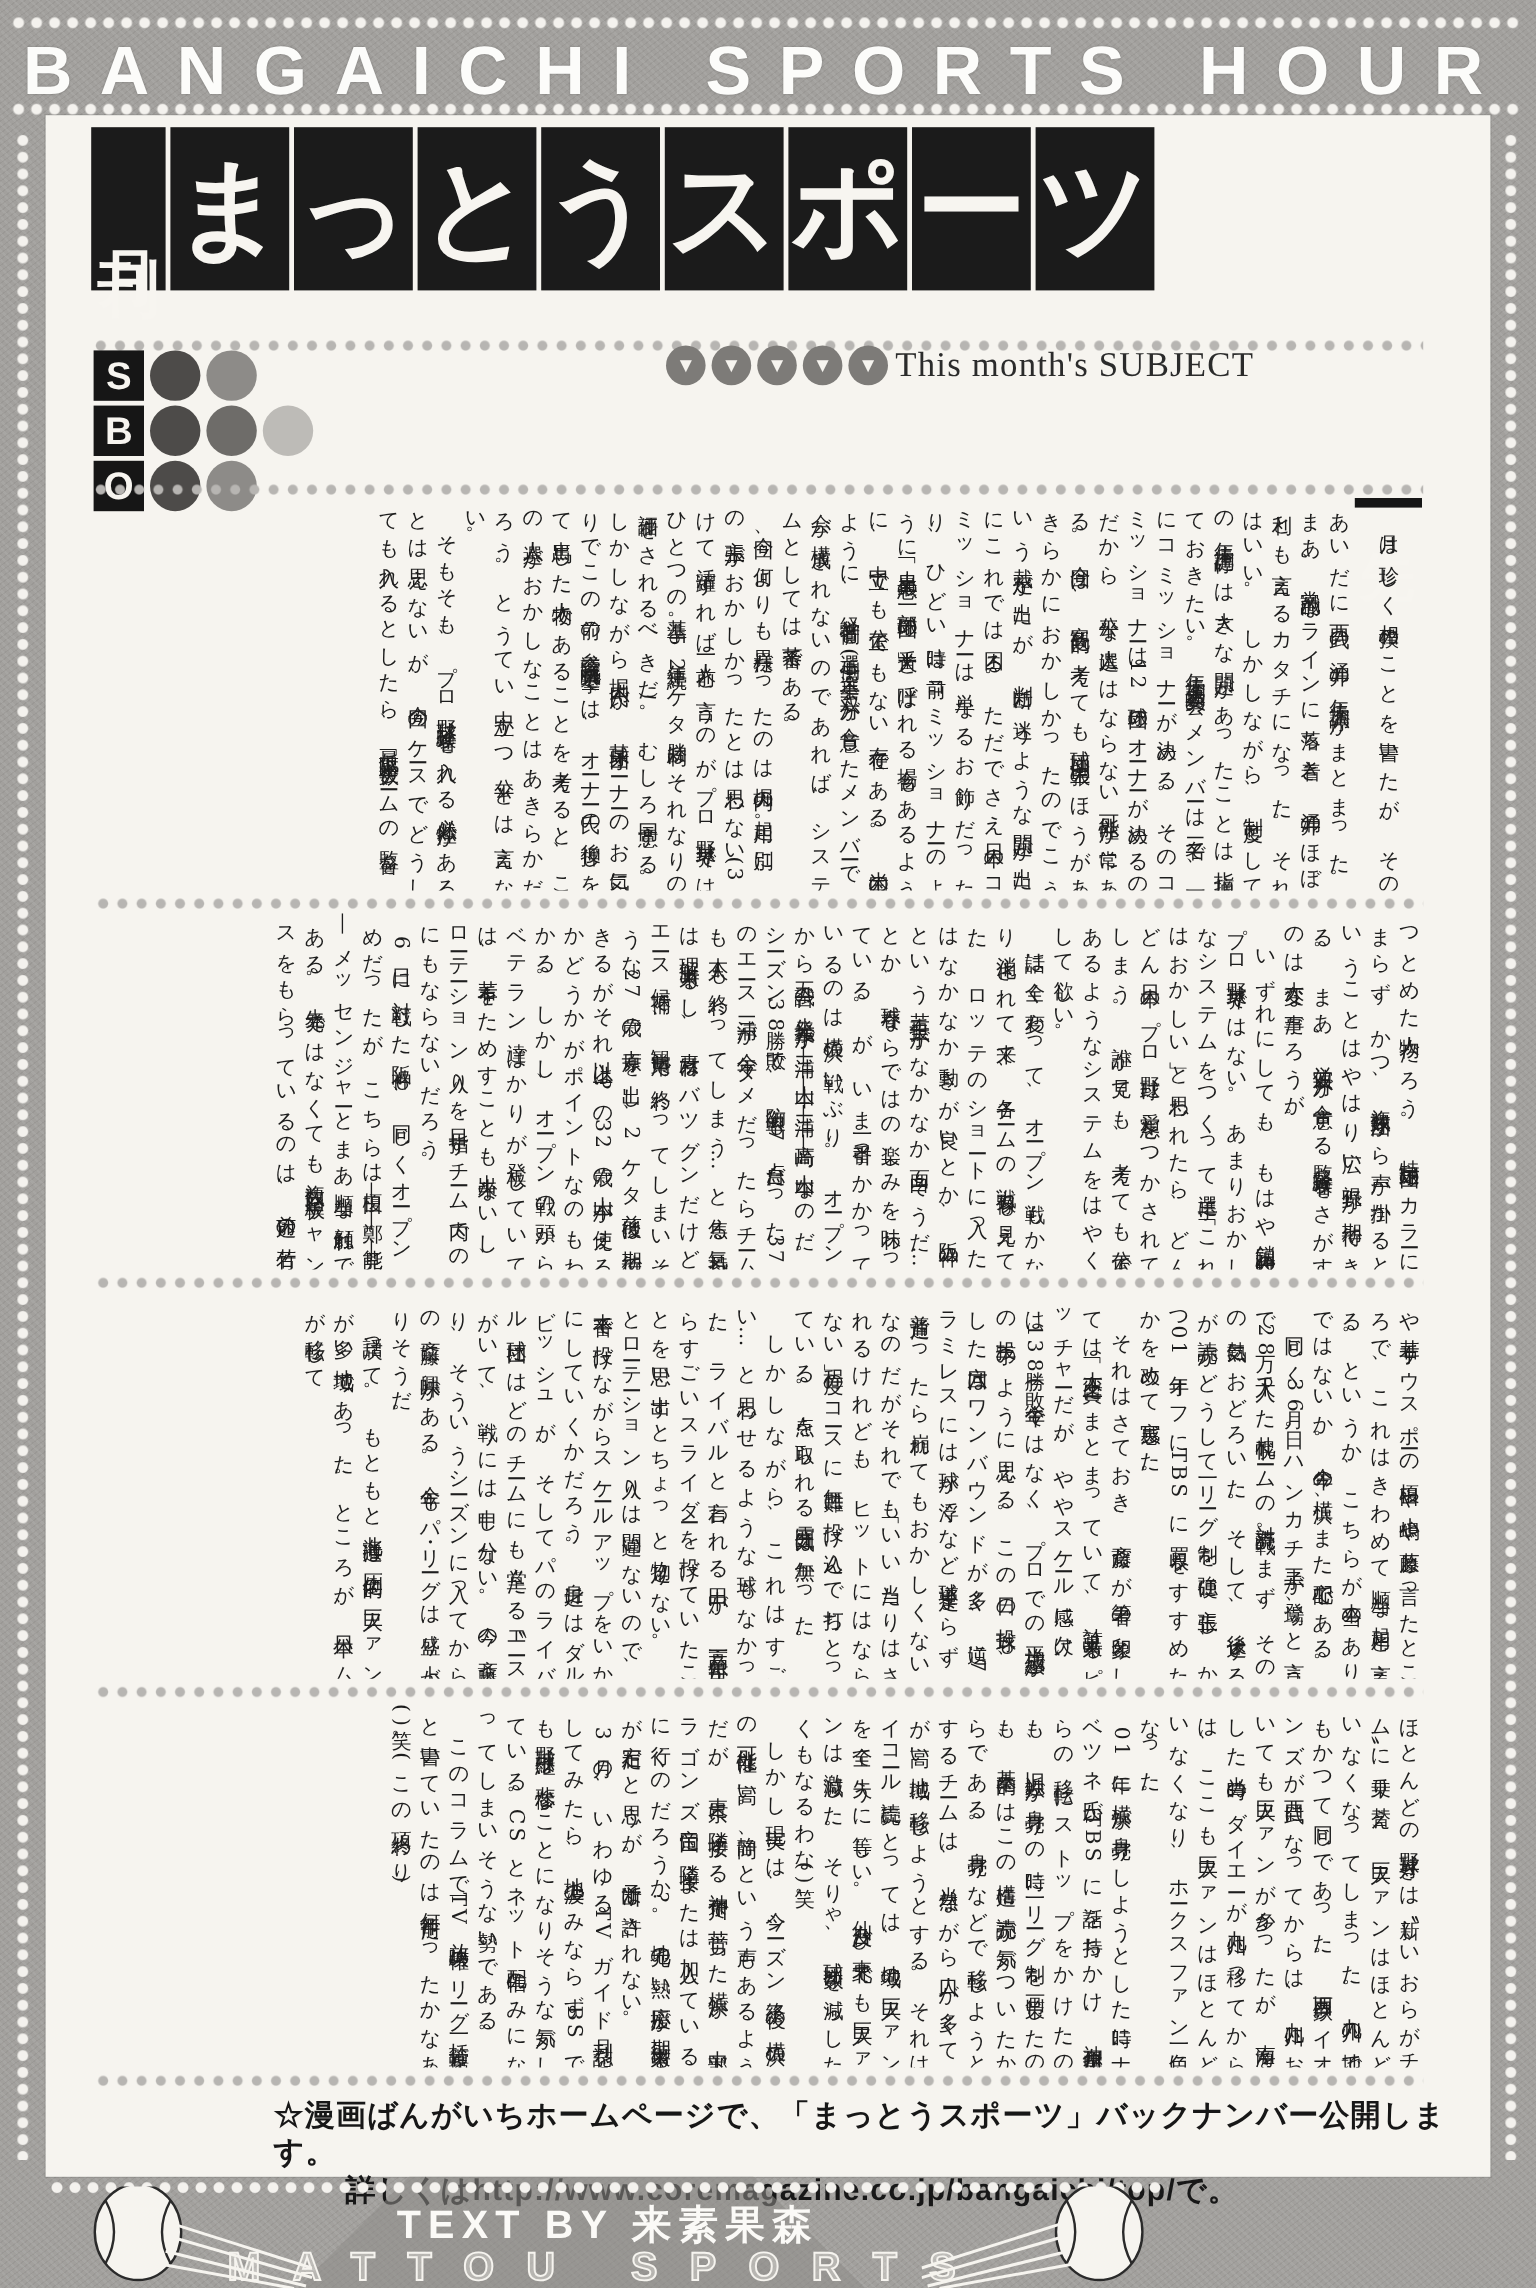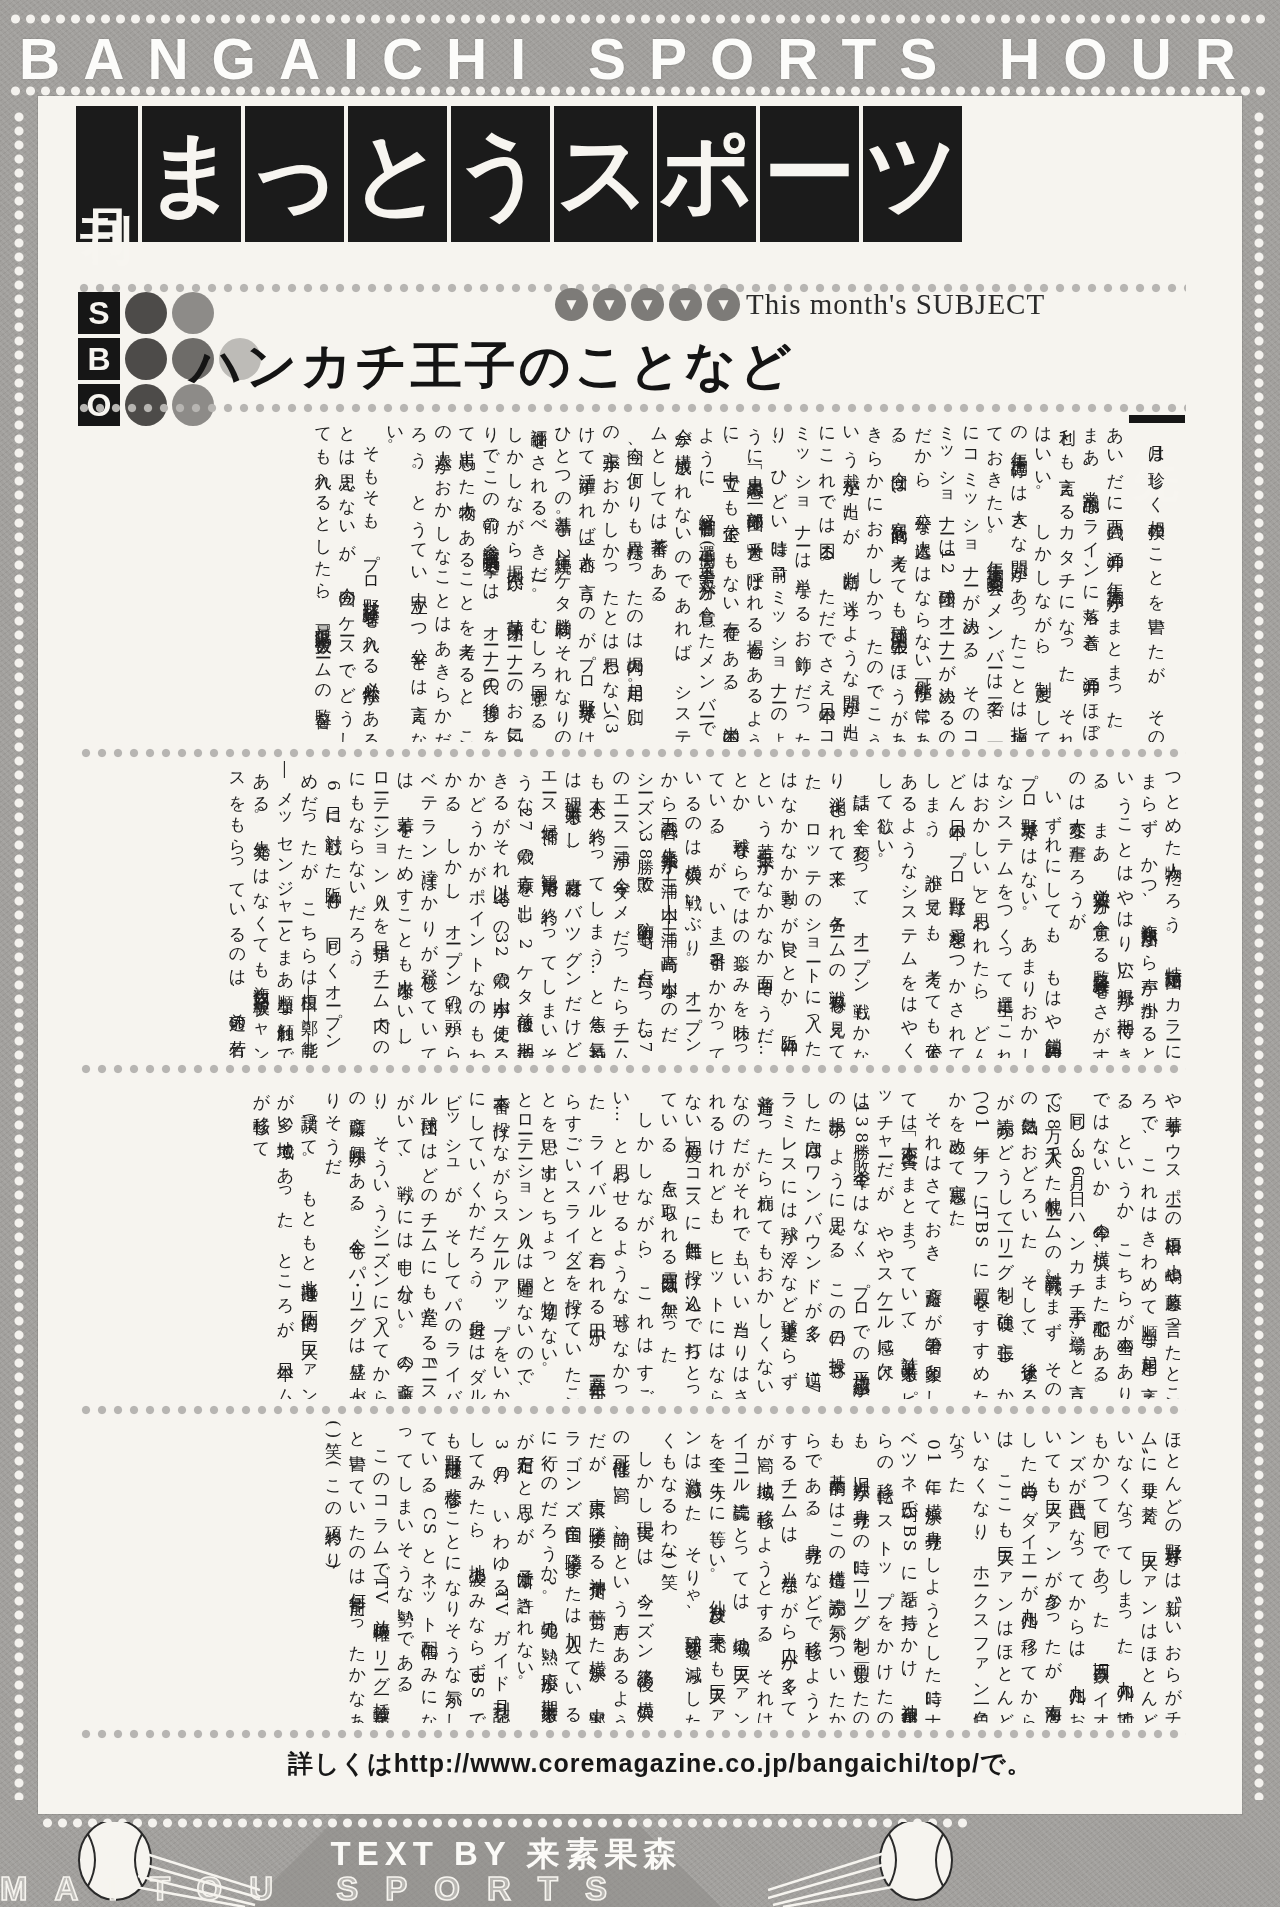--- a/index.html
+++ b/index.html
@@ -77,21 +77,21 @@
   .band-sep{position:absolute;left:40px;width:1108px;}
   
   .notes{position:absolute;left:190px;top:1652px;font-weight:bold;font-size:25px;line-height:31px;color:#171717;letter-spacing:1px;}
   .notes .line2{margin-left:60px;}
   
   .footer{position:absolute;left:0;top:1814px;width:1013px;height:93px;overflow:hidden;border-radius:11px;}
   .footer .dots-white{position:absolute;left:40px;right:40px;top:2px;}
   .diamond{position:absolute;left:420px;top:12px;width:440px;height:440px;background:#8e8c89;transform:rotate(45deg);transform-origin:50% 0;opacity:.55;}
   .credit{position:absolute;top:18px;width:100%;text-align:center;color:#fbfaf7;font-weight:bold;font-size:33px;letter-spacing:6px;white-space:nowrap;}
   .logo{
-    position:absolute;top:56px;width:100%;text-align:left;
+    position:absolute;top:56px;width:100%;text-align:center;
     font-size:33px;font-weight:bold;letter-spacing:27px;white-space:nowrap;
     color:rgba(246,244,239,.35);-webkit-text-stroke:1.6px #f6f4ef;
     font-family:"Liberation Sans",sans-serif;
   }
   .baseball{position:absolute;top:8px;}
   .baseball.left{left:70px;}
   .baseball.right{right:55px;}
 </style>
 </head>
 <body>
@@ -146,21 +146,20 @@
     <span id="tri-icons" style="display:flex;gap:5px;">
         <span class="tri-icon">▼</span>
         <span class="tri-icon">▼</span>
         <span class="tri-icon">▼</span>
         <span class="tri-icon">▼</span>
         <span class="tri-icon">▼</span>
       </span>
     <span class="subject-label">This month's SUBJECT</span>
   </div>
 
-  <div class="subject-heading">ハンカチ王子のことなど</div>
   <div class="dots-gray subj-dots-under"></div>
 
   <div class="band-box" id="band-0" style="top:319px;height:327px;">
       <div class="band">
         <p><span class="dropcap">先</span>月は珍しく相撲のことを書いたが、そのあいだに西武の涌井の年俸調停がまとまった。 まあ、常識的なラインに落ち着き、涌井のほぼ全面勝利とも言えるカタチになった。それはいい。 しかしながら、制度としての年俸調停には大きな問題があったことは指摘しておきたい。年俸調停委員会のメンバーは三名で、一方的にコミッショナーが決める。そのコミッショナーは12球団のオーナーが決めるのだから、公平な人選にはならない可能性が常にある。今回は、客観的に考えても球団側主張のほうがあきらかにおかしかったのでこういう裁定が出たが、判断に迷うような問題が出た場合にこれでは困る。ただでさえ日本のコミッショナーは単なるお飾りだったり、ひどい時は前コミッショナーのように「史上最悪の一部球団の番犬」と呼ばれる場合もあるように、中立でも公正でもない存在である。 米国のように、経営者側と選手側(選手会)双方が合意したメンバーで調停委員会が構成されないのであれば、システムとしては茶番である。</p>
         <p class="indent">今回、何よりも異様だったのは堀内の起用。別に、彼の主張がおかしかったとは思わない(3年続けて活躍すれば一人前と言うのがプロ野球界ではひとつの基準。5年連続2ケタ勝利はそれなりの評価をされるべきだ)。むしろ同意する。しかしながら堀内氏が、某球団オーナーのお気に入りでこの前の参議院議員選挙では、オーナー氏の後押しを得て出馬した人物であることを考えると、この人選がおかしなことはあきらかだろう。とうてい中立かつ公平とは言えない。</p>
         <p class="indent">そもそも、プロ野球経験者を入れる必然性があるとは思えないが、今回のケースでどうしても入れるとしたら、最低限「複数チームの監督を</p>
       </div>
     </div>
   <div class="dots-gray band-sep" style="top:651px;"></div>
@@ -188,20 +187,21 @@
         <p>ほとんどの野球好きは〝新しいおらがチーム〟に乗り替え、巨人ファンはほとんどいなくなってしまった。九州の地でもかつて同じであった。 旧西鉄ライオンズが西武になってからは、九州においても巨人ファンが多かったが、南海を買収した当時のダイエーが九州に移ってからは、ここも巨人ファンはほとんどいなくなり、ホークスファン一色になった。</p>
         <p class="indent">01年に横浜が身売りしようとした時にナベツネ氏がTBSに話を持ちかけ、神奈川県からの移転にストップをかけたのも、旧近鉄が身売りの時に一リーグ制を画策したのも、基本的にはこの構造に読売が気がついたからである。身売りなどで移転しようとするチームは、当然ながら人口が多くて野球熱が高い地域に移転しようとする。それはイコール読売にとっては、地域の巨人ファンを全て失うに等しい。仙台及び東北でも巨人ファンは激減した。そりゃ、球団数を減らしたくもなるわな(笑)。</p>
         <p class="indent">しかし現実には、今シーズン終了後の横浜の移転の可能性は高い。静岡、という声もあるようだが、東京に隣接する神奈川で苦労した横浜が、中部ドラゴンズ帝国に隣接・または加入している静岡に行くのだろうか?。地元の熱い応援が期待出来る新潟が定石だと思うが。予断は許されない。</p>
         <p class="indent">3月の、いわゆるTVガイド月刊誌を購入してみたら、地上波のみならずBSでも野球中継は悲惨なことになりそうな気がしている。CSとネット配信のみになってしまいそうな勢いである。</p>
         <p class="indent">このコラムで「TV放映権のリーグ一括管轄を」と書いていたのは何年前だったかなあ(笑)。(この項終わり)</p>
       </div>
     </div>
   <div class="dots-gray band-sep" style="top:1632px;"></div>
 
   <div class="notes">
+    <div>☆漫画ばんがいちホームページで、「まっとうスポーツ」バックナンバー公開します。</div>
     <div class="line2">詳しくはhttp://www.coremagazine.co.jp/bangaichi/top/で。</div>
   </div>
 </div>
 
 <div class="footer">
   <div class="diamond"></div>
   <div class="dots-white"></div>
 
   <svg class="baseball left" width="190" height="85" viewBox="0 0 190 85">
     <ellipse cx="45" cy="38" rx="36" ry="40" fill="#f6f4ef" stroke="#2a2a2a" stroke-width="2"></ellipse>

